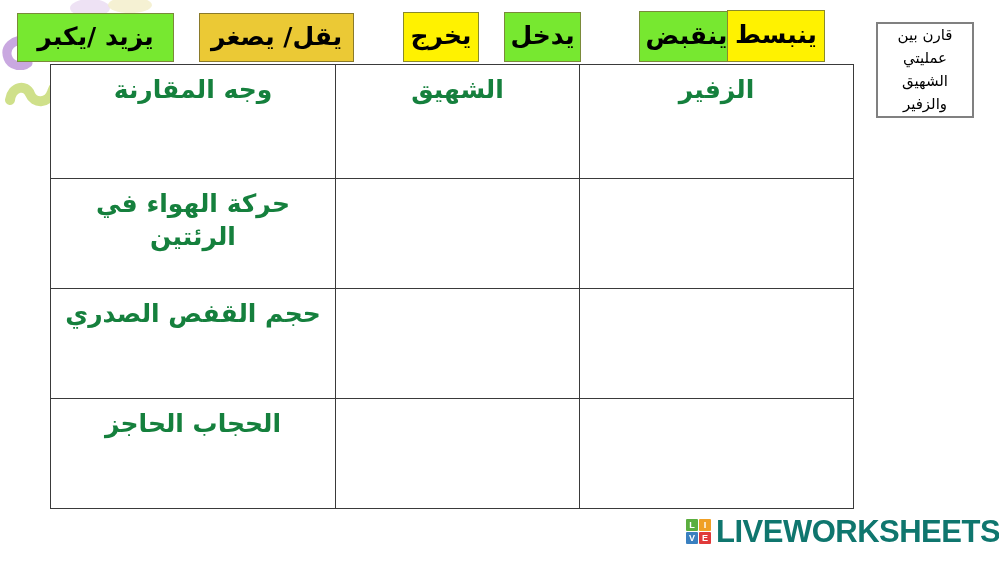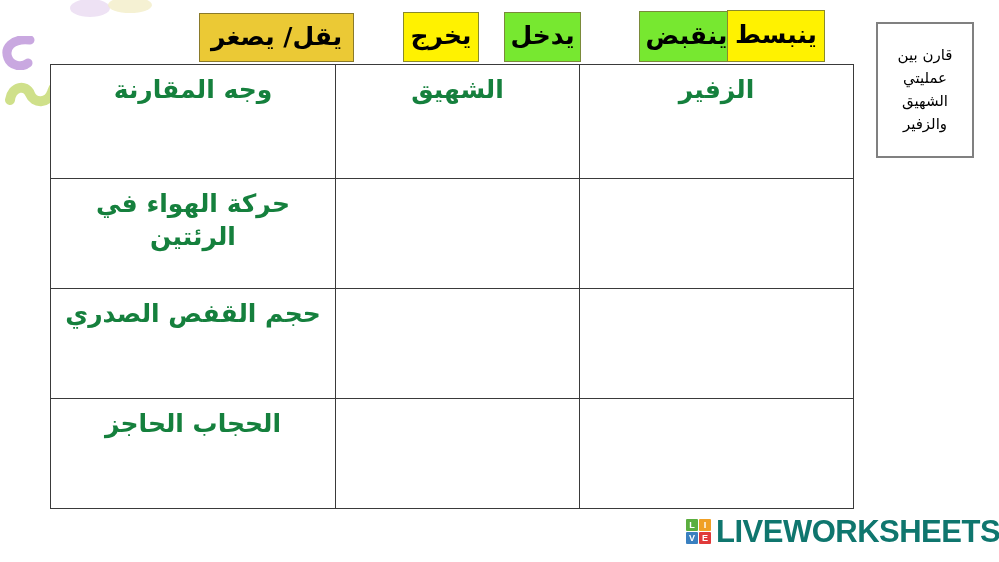--- a/index.html
+++ b/index.html
@@ -79,21 +79,21 @@
   }
   td.aspect-cell .cell-text { text-align: center; }
   td.drop-cell { }
 
   
   #instruction-box {
     position: absolute;
     left: 876px;
     top: 22px;
     width: 98px;
-    height: 136px;
+    height: 96px;
     box-sizing: border-box;
     border: 2px solid #808080;
     background: #ffffff;
     display: flex;
     align-items: center;
     justify-content: center;
     padding: 4px 6px;
   }
   #instruction-box .instr-text {
     font-size: 15px;
@@ -154,20 +154,23 @@
 
 <svg class="deco" id="deco-purple-arc" width="40" height="34" viewBox="0 0 40 34">
   <path d="M28 4 C 10 2, 2 12, 6 22 C 9 30, 20 32, 26 27" stroke="#C9A8E0" stroke-width="9" fill="none" stroke-linecap="round"></path>
 </svg>
 
 <svg class="deco" id="deco-green-squiggle" width="70" height="44" viewBox="0 0 70 44">
   <path d="M6 30 C 8 16, 22 14, 26 24 C 30 34, 44 34, 48 22 C 51 12, 62 10, 66 14" stroke="#CFE08A" stroke-width="10" fill="none" stroke-linecap="round"></path>
 </svg>
 
 <div id="tiles">
+  <div class="tile" style="left: 17px; top: 13px; width: 157px; height: 49px; background: rgb(119, 232, 48); border-color: rgb(122, 138, 58);">
+    <span>يزيد /يكبر</span>
+  </div>
   <div class="tile" style="left: 199px; top: 13px; width: 155px; height: 49px; background: rgb(235, 201, 53); border-color: rgb(138, 122, 42);">
     <span>يقل/ يصغر</span>
   </div>
   <div class="tile" style="left: 403px; top: 12px; width: 76px; height: 50px; background: rgb(255, 242, 0); border-color: rgb(138, 138, 42);">
     <span>يخرج</span>
   </div>
   <div class="tile" style="left: 504px; top: 12px; width: 77px; height: 50px; background: rgb(119, 232, 48); border-color: rgb(122, 138, 58);">
     <span>يدخل</span>
   </div>
   <div class="tile" style="left: 604px; top: 11px; width: 95px; height: 51px; background: rgb(119, 232, 48); border-color: rgb(122, 138, 58); margin-left: 35px;">

